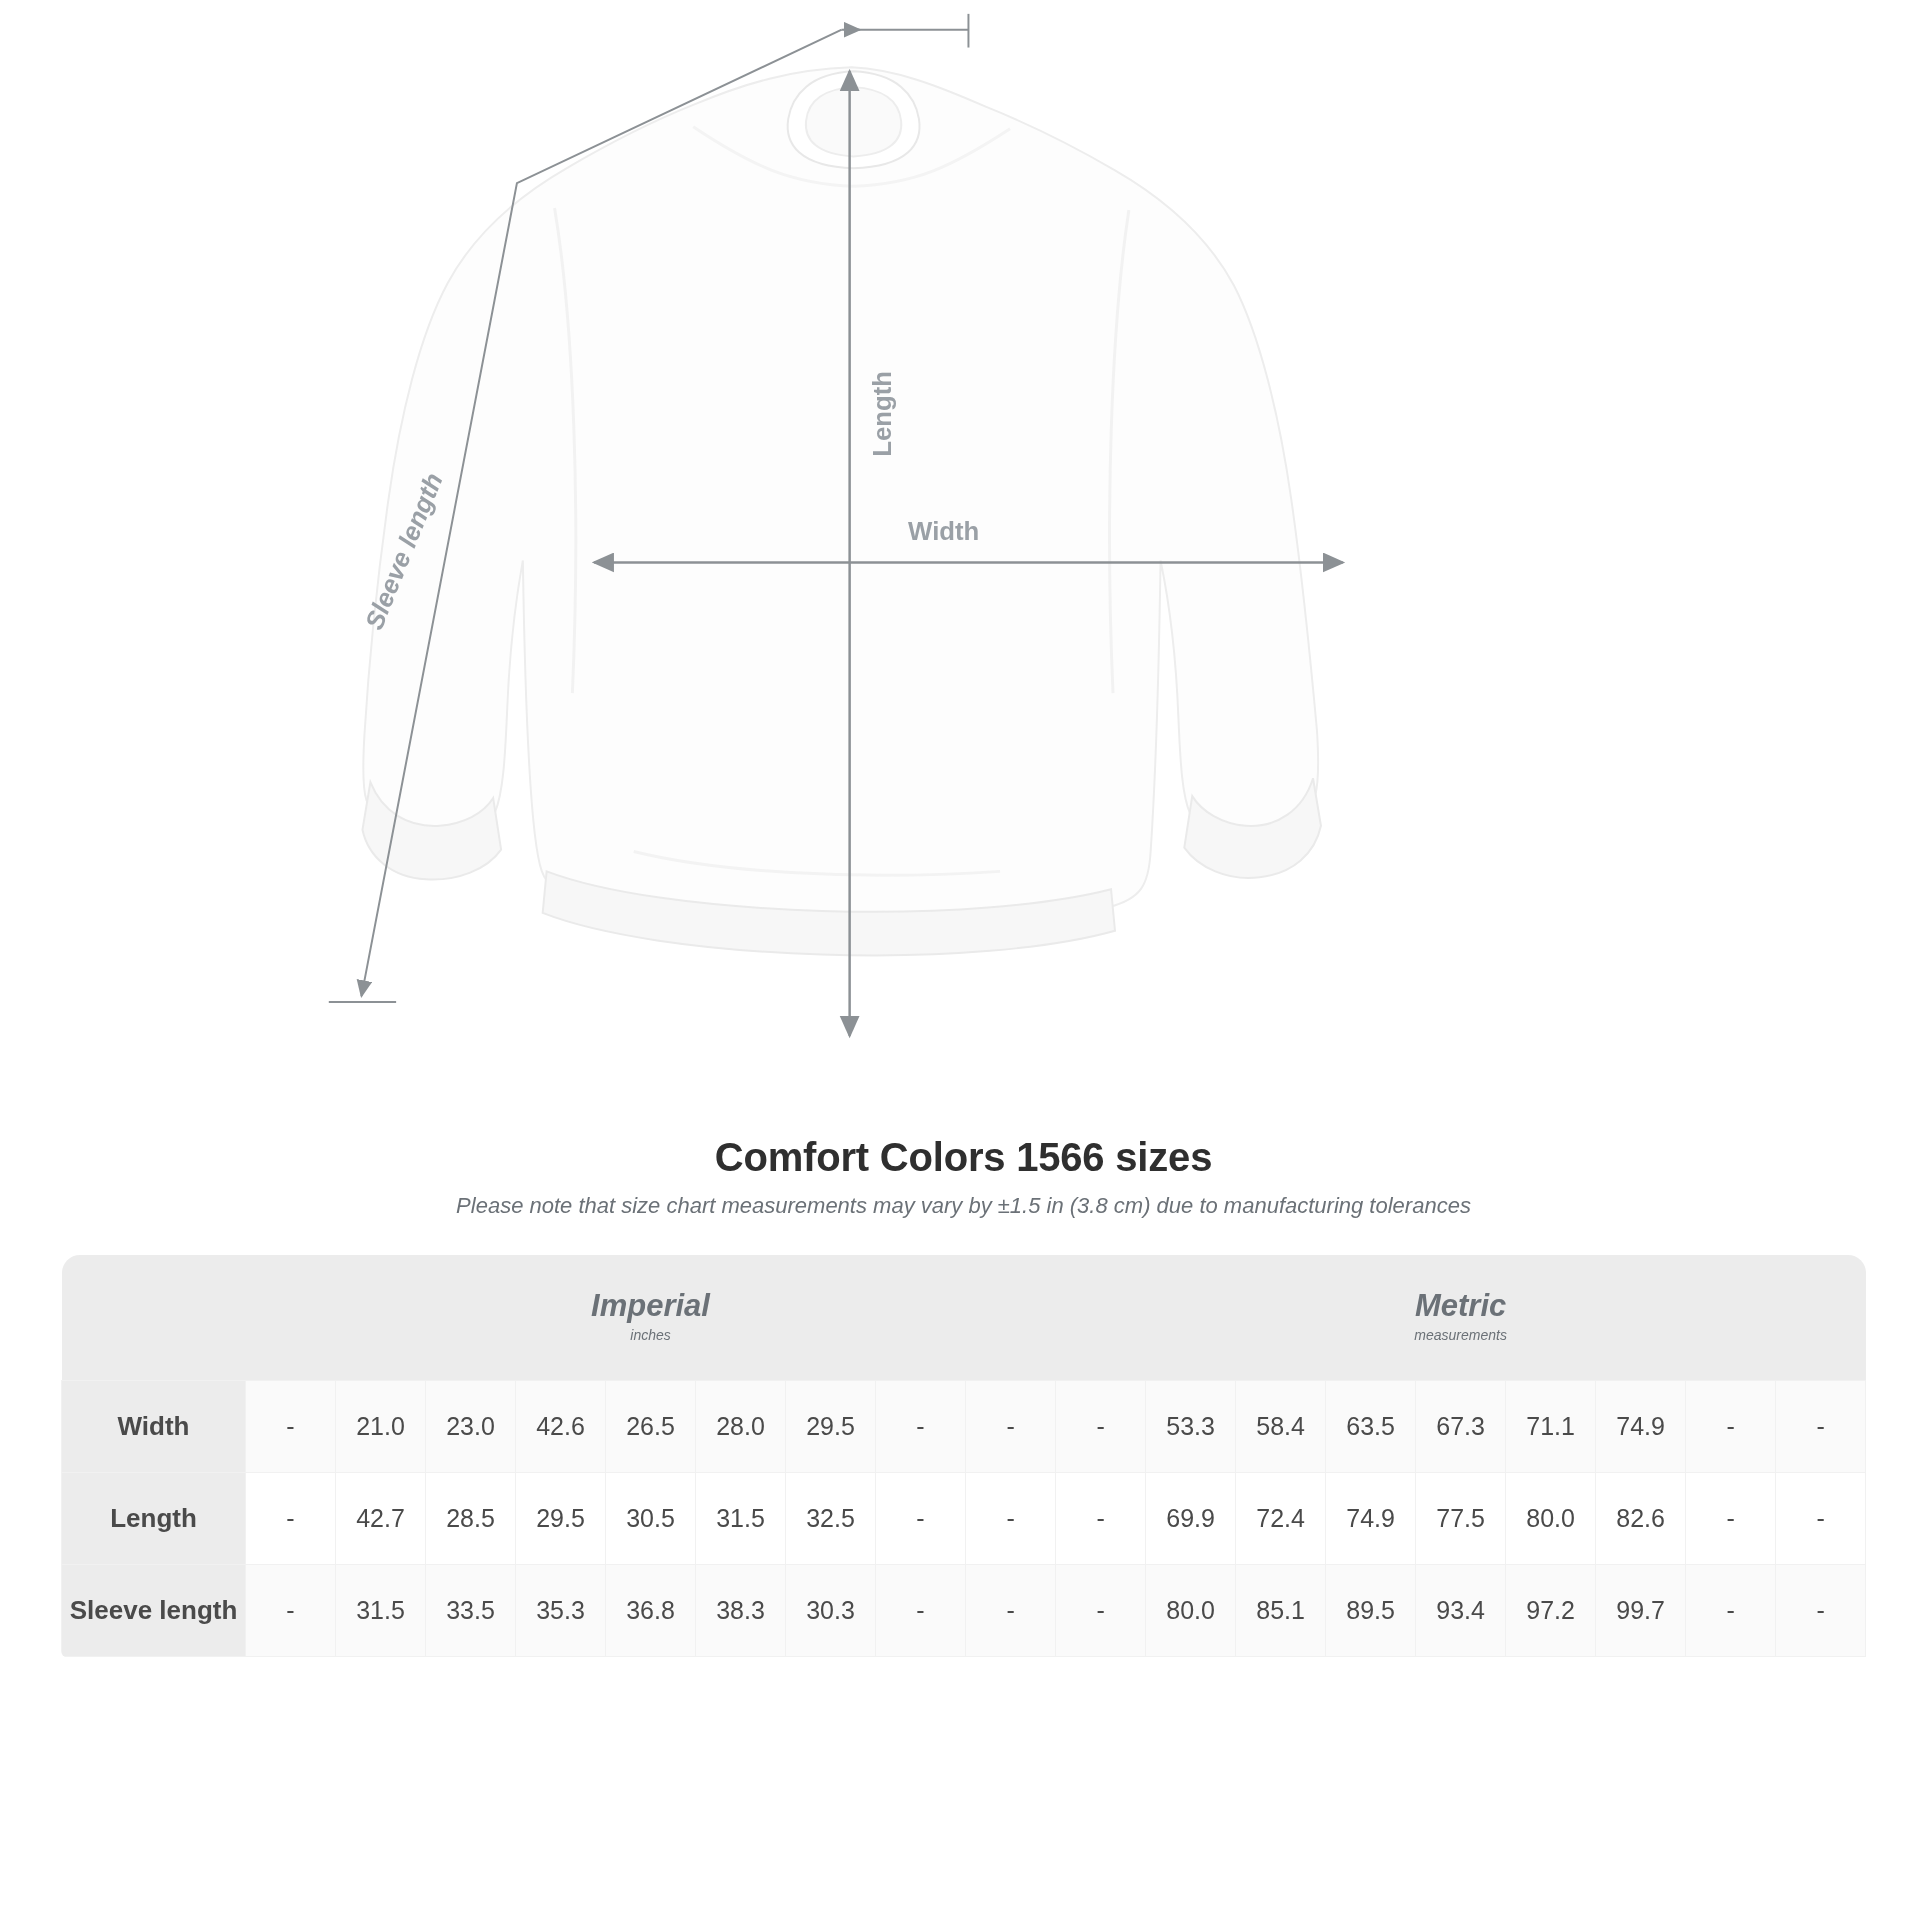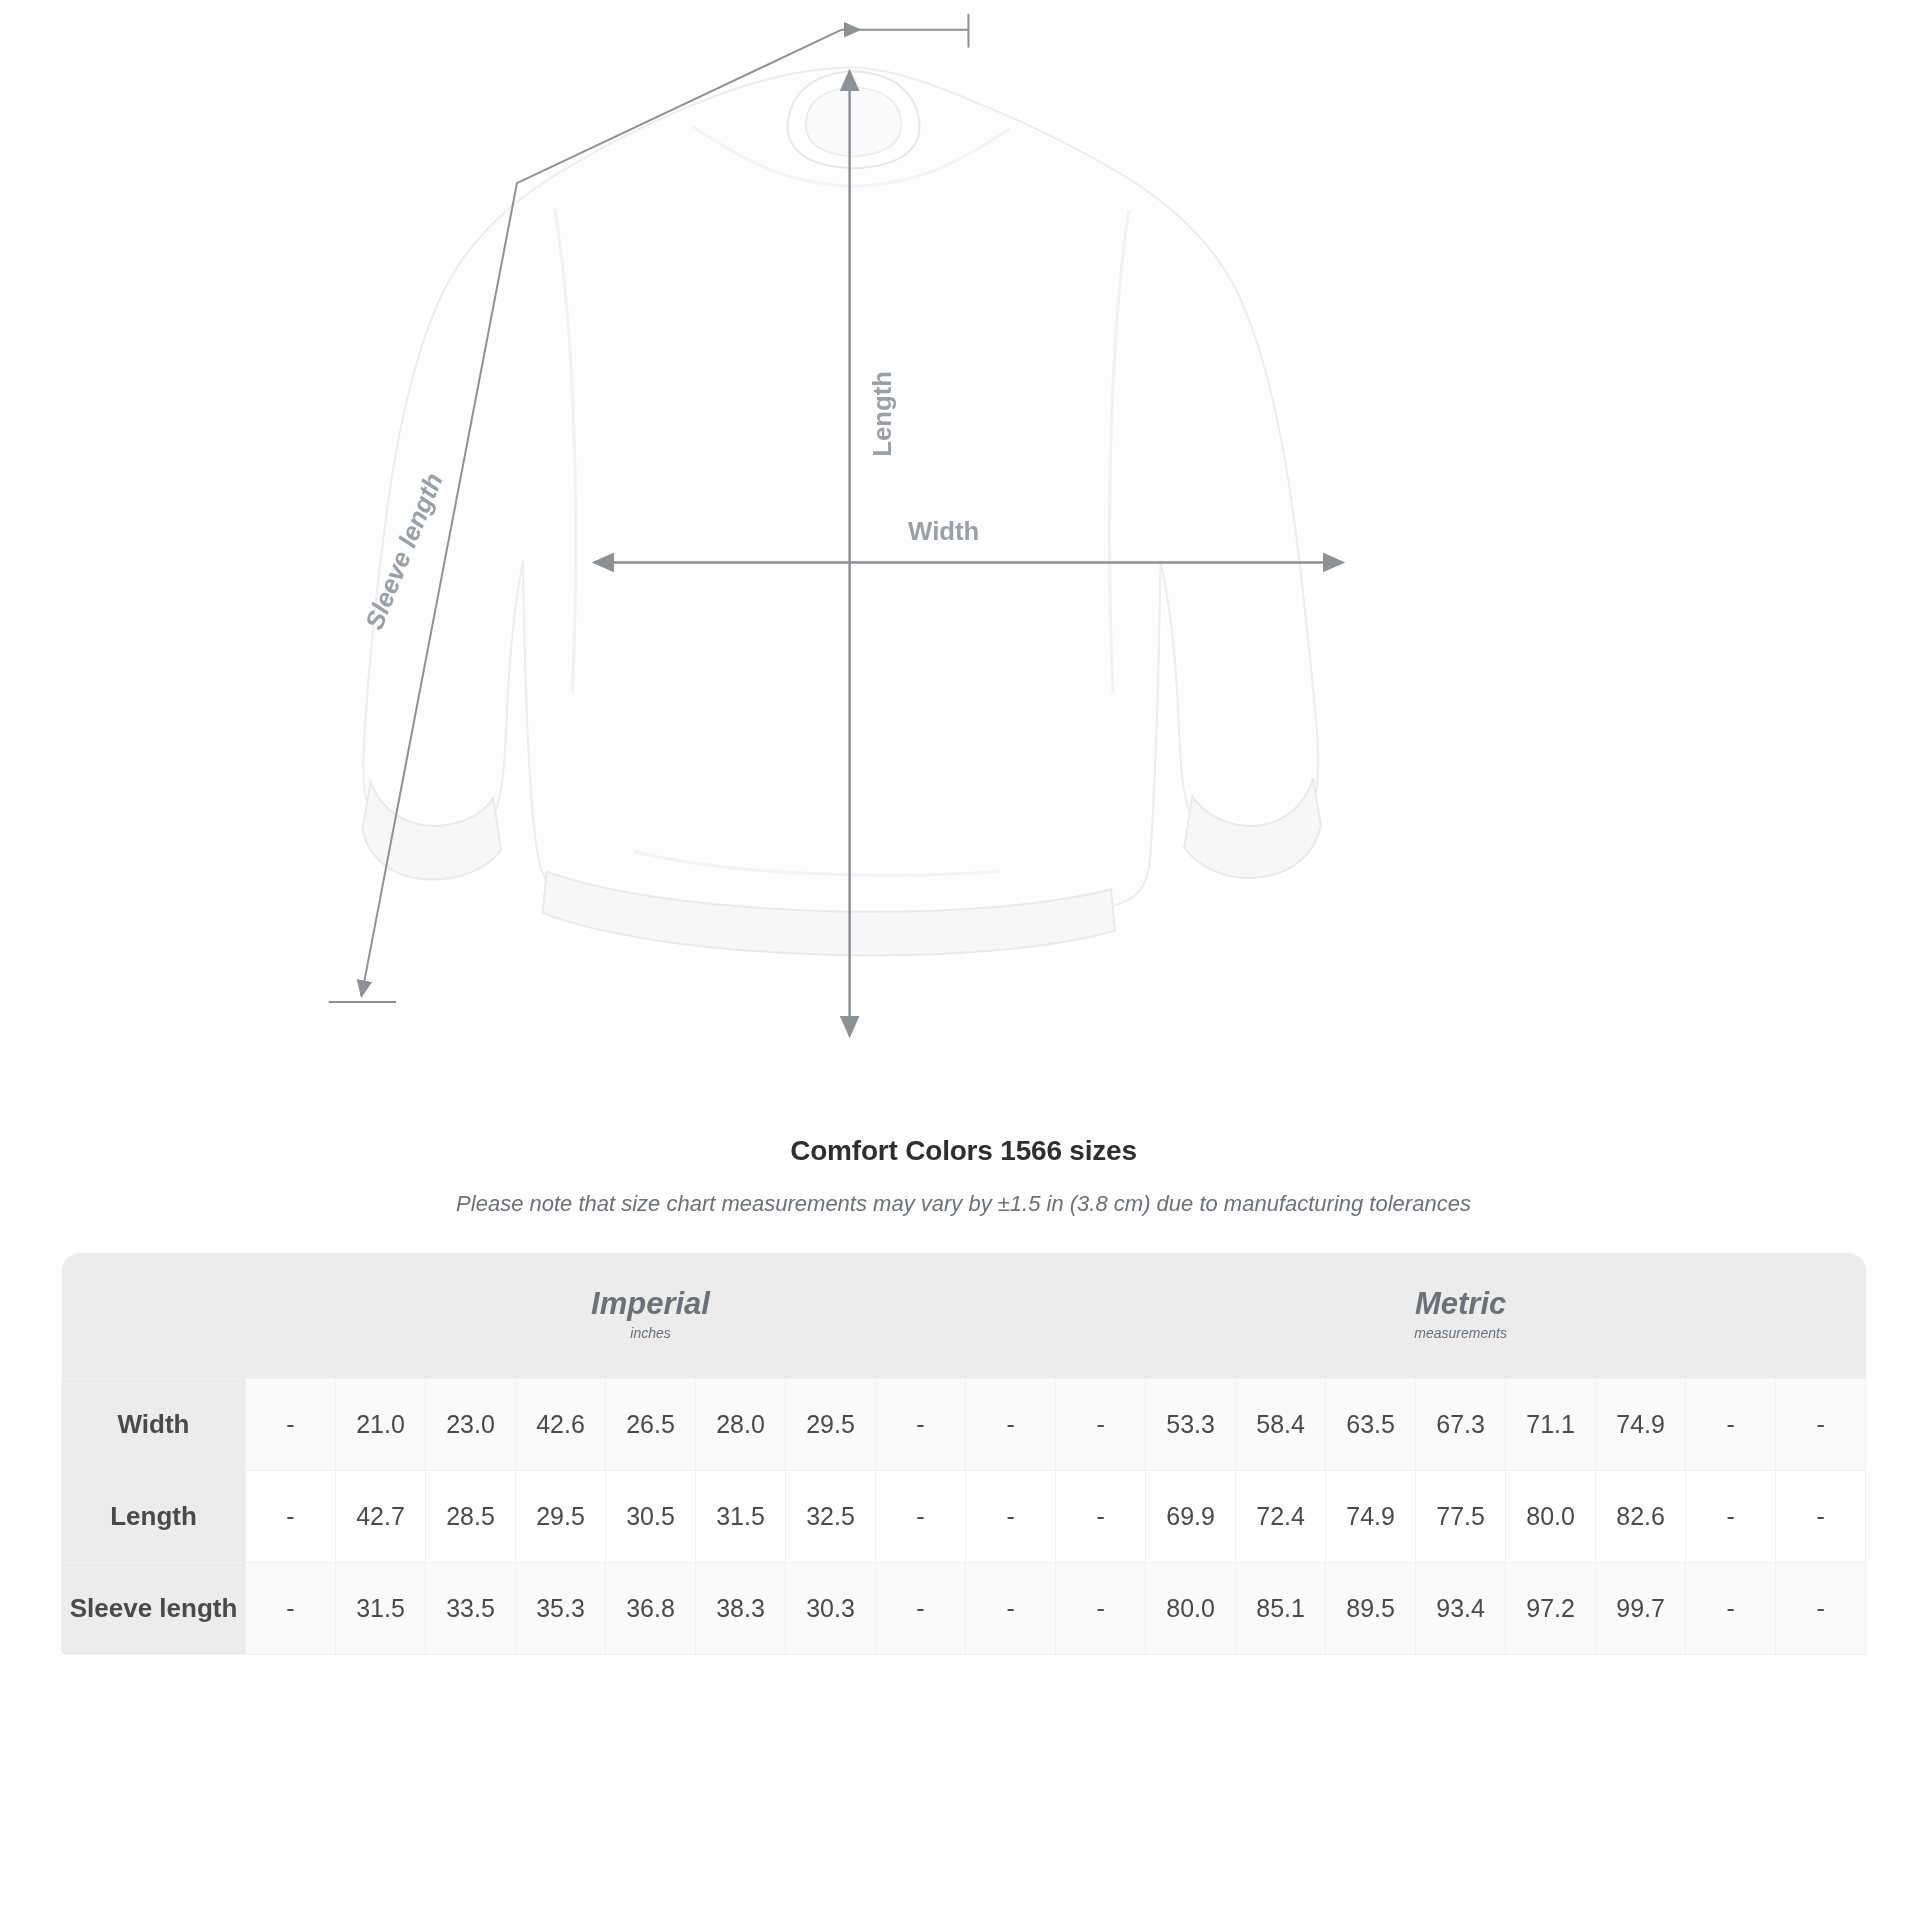--- a/index.html
+++ b/index.html
@@ -26,33 +26,33 @@
     width: 1927px;
     height: 1109px;
   }
   .illustration svg {
     display: block;
   }
 
   
   .chart-title {
     text-align: center;
-    font-size: 28px;
+    font-size: 40px;
     font-weight: bold;
     color: #2f2f2f;
     margin: 0;
     padding-top: 26px;
     letter-spacing: -0.2px;
   }
   .chart-subtitle {
     text-align: center;
     font-size: 22px;
     font-style: italic;
     color: #6b7177;
-    margin: 24px 0 0 0;
+    margin: 13px 0 0 0;
   }
 
   
   .table-wrap {
     margin: 36px 41px 0 61px;
     border-radius: 6px;
     overflow: hidden;
     background: #ffffff;
   }
   table.size-table {

